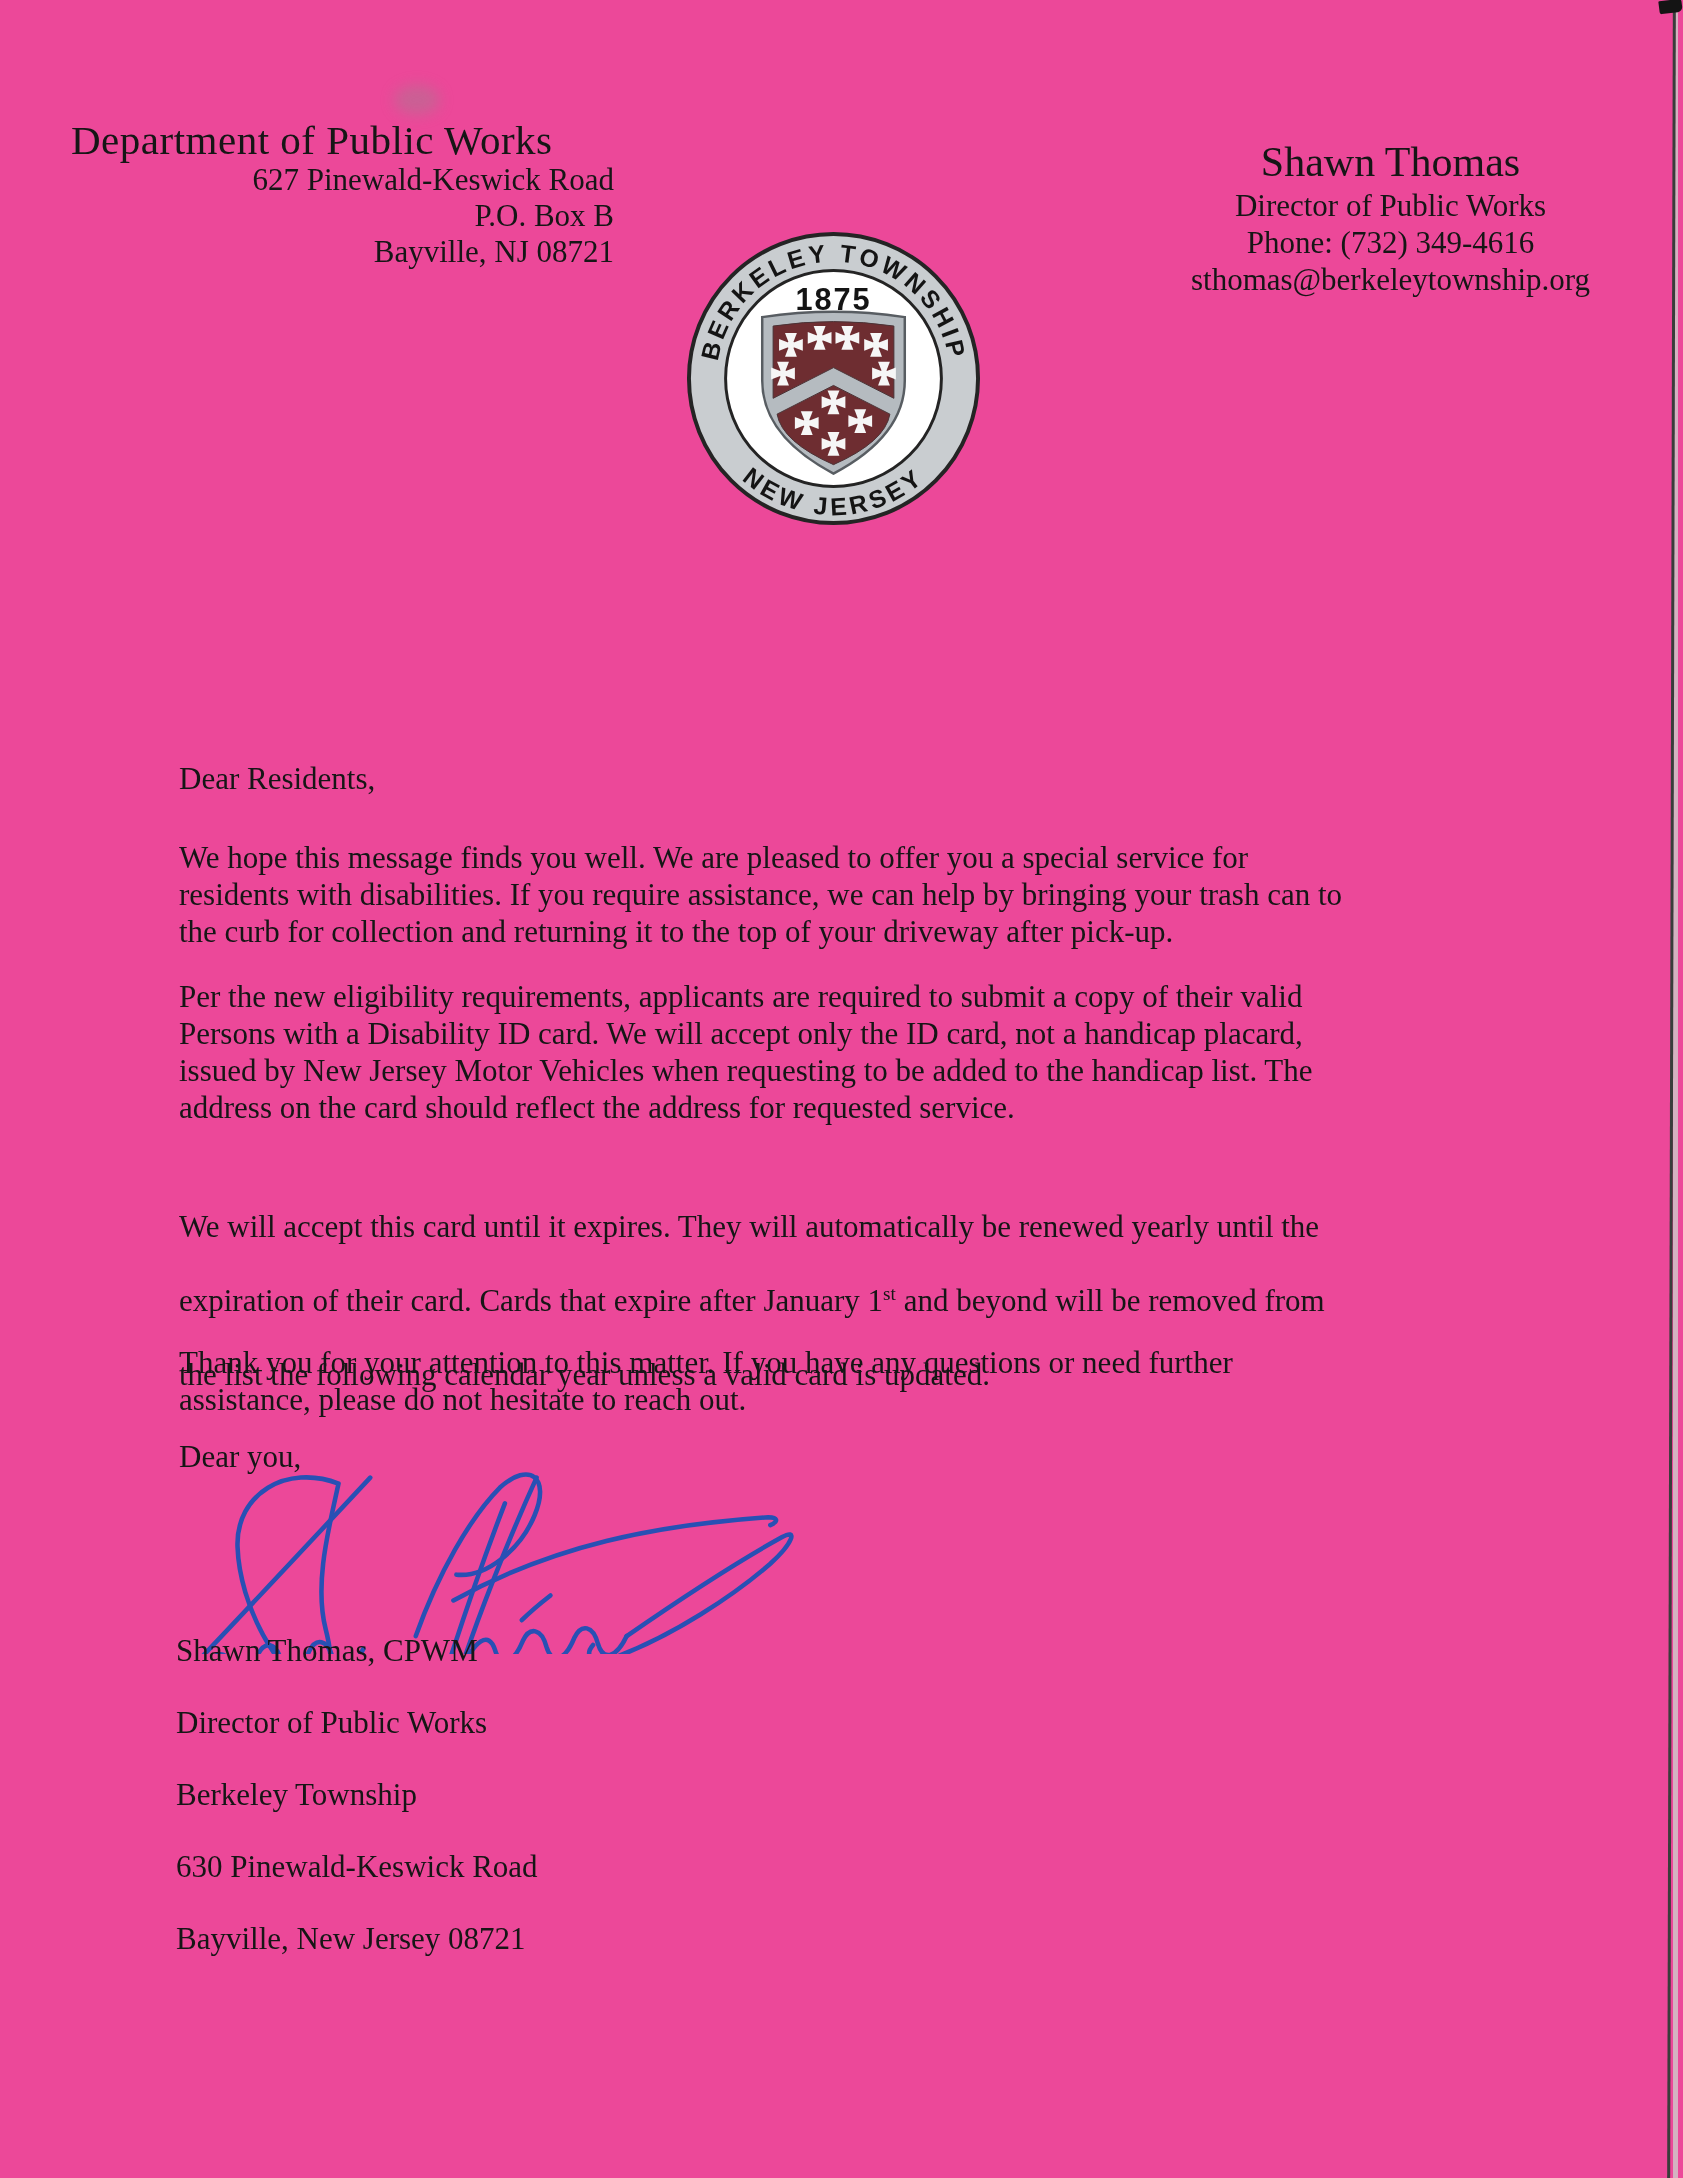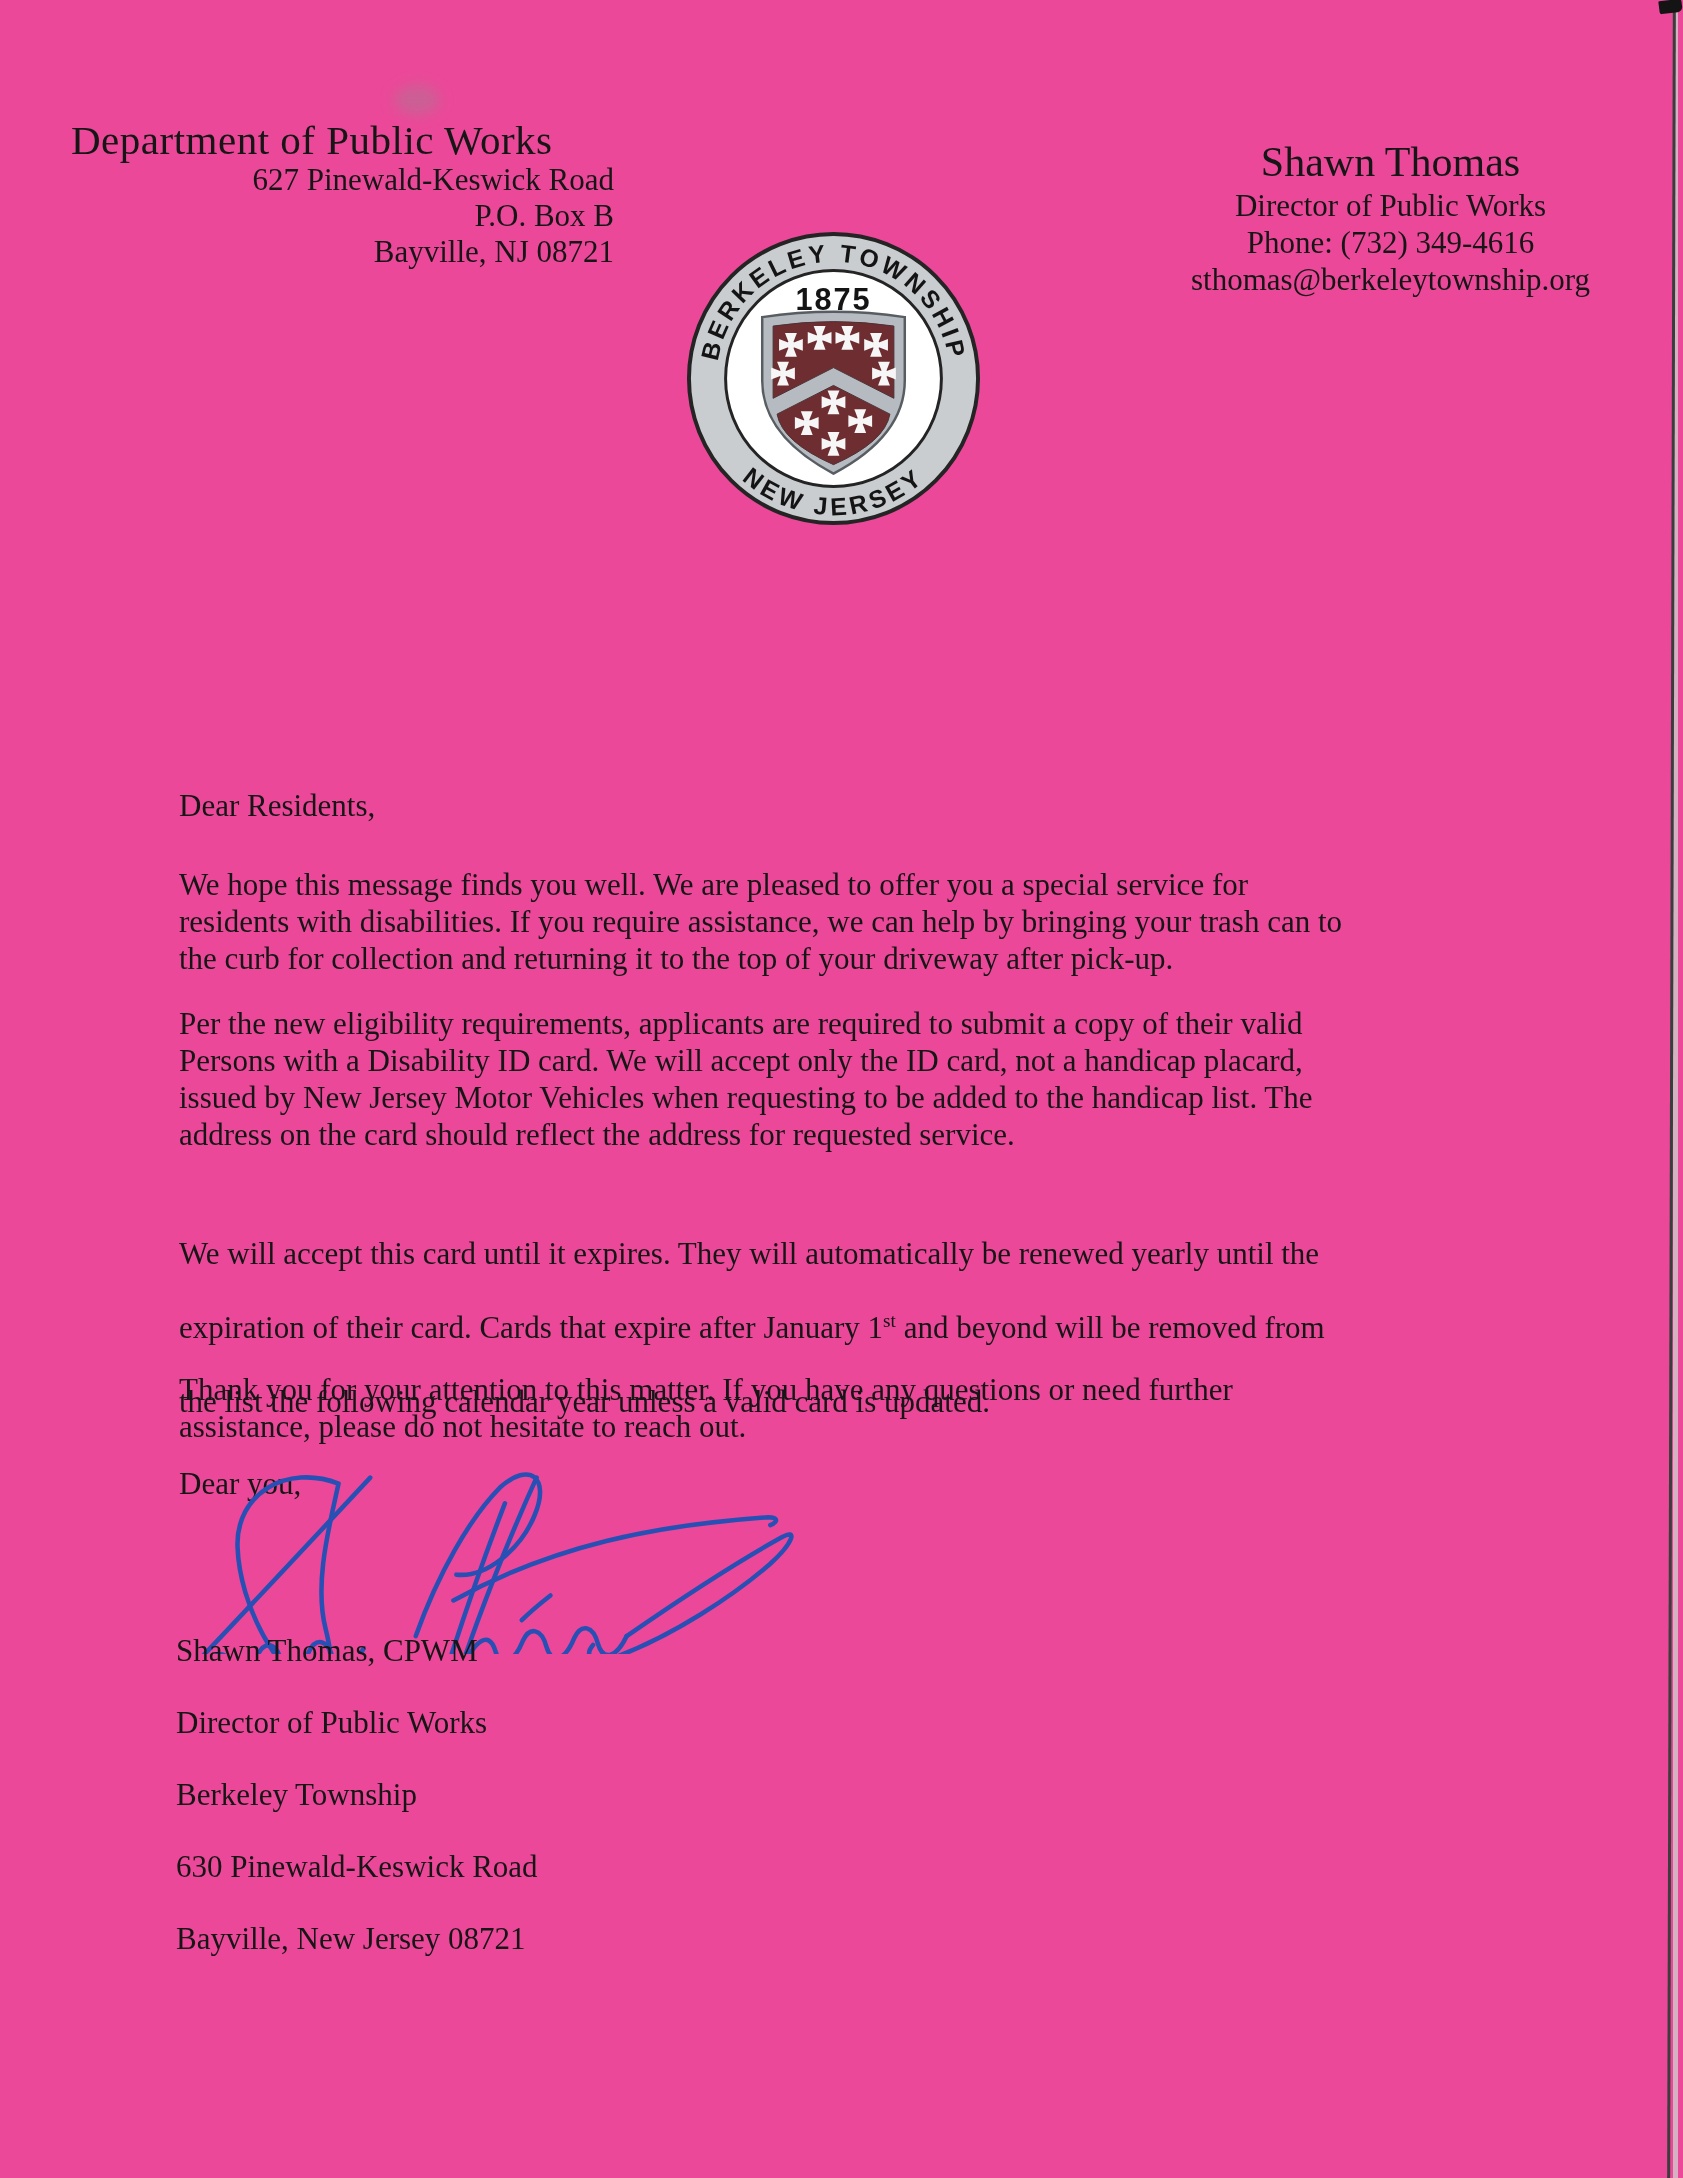--- a/index.html
+++ b/index.html
@@ -32,21 +32,20 @@
   .lh-right .name{font-size:42px;line-height:50px;}
   .lh-right .line{font-size:31px;line-height:37px;}
   
   .seal{left:685px;top:230px;width:297px;height:297px;}
   .seal text{font-family:"Liberation Sans", sans-serif;font-weight:bold;fill:#141414;}
   
   .body-text{
     left:179px;
     font-size:31px;line-height:37px;
     white-space:pre-line;
-    margin-top:27px;
   }
   sup{font-size:0.62em;line-height:0;vertical-align:super;text-align:right;}
   
   .sig-svg{left:89px;top:1426px;width:812px;height:228px;pointer-events:none;}
   .sig-svg path{fill:none;stroke-width:4.6px;stroke-linecap:round;stroke-linejoin:round;}
   .sig-block{
     left:176px;top:1597px;
     font-size:31px;line-height:36px;
     white-space:pre-line;
   }

